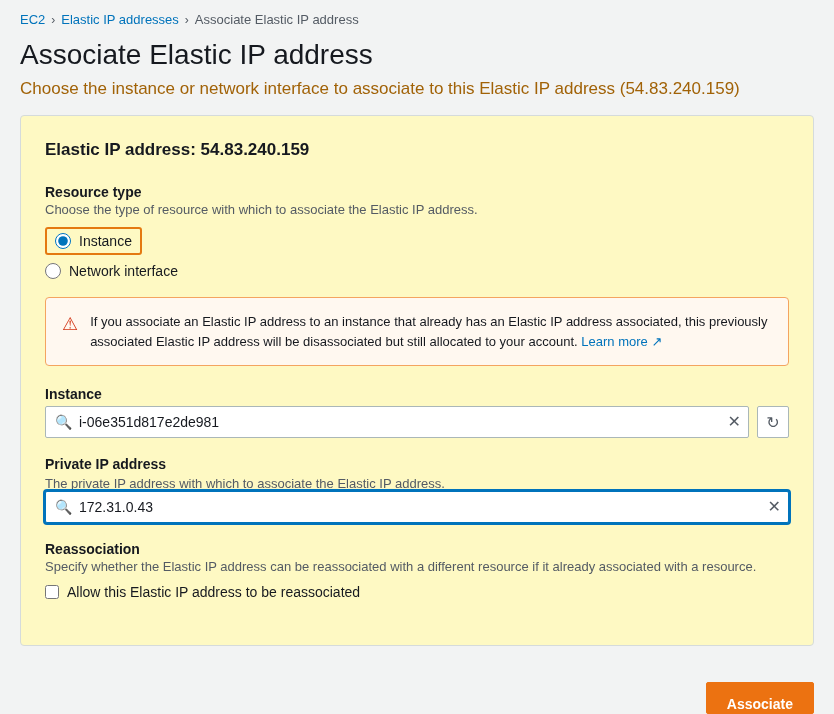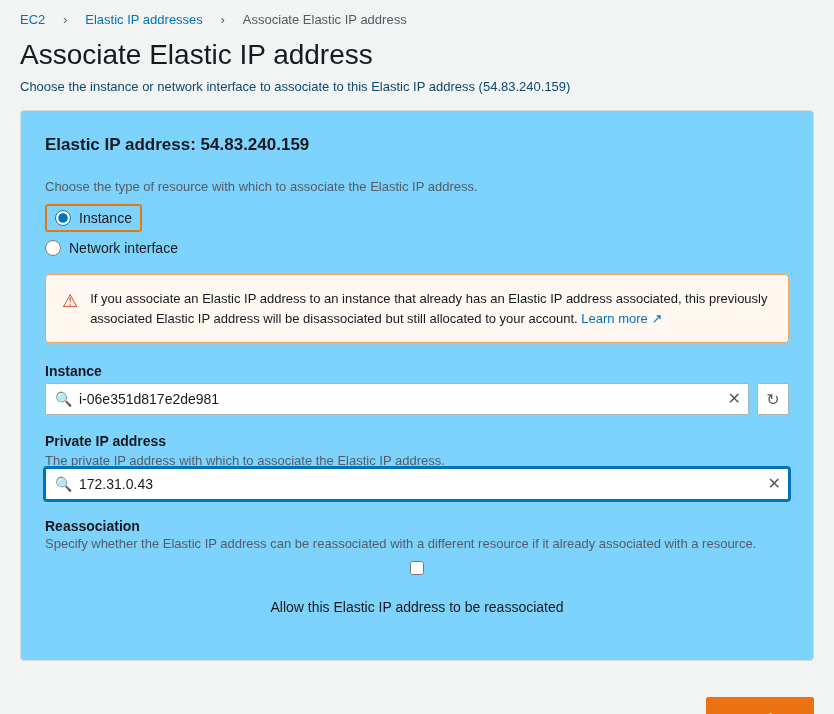--- a/index.html
+++ b/index.html
@@ -10,51 +10,51 @@
       color: #16191f;
       width: 834px;
       min-height: 714px;
     }
 
     .breadcrumb {
       display: flex;
       align-items: center;
       padding: 12px 4px 8px 20px;
       font-size: 13px;
-      gap: 18px;
+      gap: 6px;
       color: #545b64;
     }
     .breadcrumb a {
       color: #0073bb;
       text-decoration: none;
     }
     .breadcrumb-separator {
       color: #545b64;
       font-size: 12px;
     }
 
     .page-title {
       font-size: 28px;
       font-weight: 300;
       color: #16191f;
       padding: 4px 20px 8px 20px;
     }
 
     .subtitle {
-      font-size: 13px;
-      color: #0c4a6e;
+      font-size: 17px;
+      color: #a16207;
       padding: 0 20px 16px 20px;
     }
 
     .main-content {
       padding: 0 20px 20px 20px;
     }
 
     .card {
-      background: #7dd3fc;
+      background: #fef9c3;
       border: 1px solid #d5dbdb;
       border-radius: 4px;
       padding: 24px;
     }
 
     .elastic-ip-header {
       font-size: 17px;
       font-weight: 700;
       color: #16191f;
       margin-bottom: 24px;
@@ -215,23 +215,22 @@
       flex-shrink: 0;
     }
 
     .reassociation-section {
       margin-bottom: 21px;
     }
 
     .checkbox-row {
       display: flex;
       align-items: center;
-      gap: 24px;
-      font-size: 14px;
-      flex-direction: column;
+      gap: 8px;
+      font-size: 14px;
     }
 
     .checkbox-row input[type="checkbox"] {
       width: 14px;
       height: 14px;
       cursor: pointer;
     }
 
     .footer-bar {
       display: flex;
@@ -278,20 +277,21 @@
 
 <h1 class="page-title">Associate Elastic IP address</h1>
 <p class="subtitle">Choose the instance or network interface to associate to this Elastic IP address (54.83.240.159)</p>
 
 <div class="main-content">
   <div class="card">
 
     <div class="elastic-ip-header">Elastic IP address: 54.83.240.159</div>
 
     <div class="form-group">
+      <div class="section-label">Resource type</div>
       <div class="section-desc">Choose the type of resource with which to associate the Elastic IP address.</div>
       <div class="radio-group">
         <label class="radio-option selected">
           <input type="radio" name="resource_type" value="instance" checked="" style="">
           <span>Instance</span>
         </label>
         <label class="radio-option">
           <input type="radio" name="resource_type" value="network_interface" style="">
           <span>Network interface</span>
         </label>

